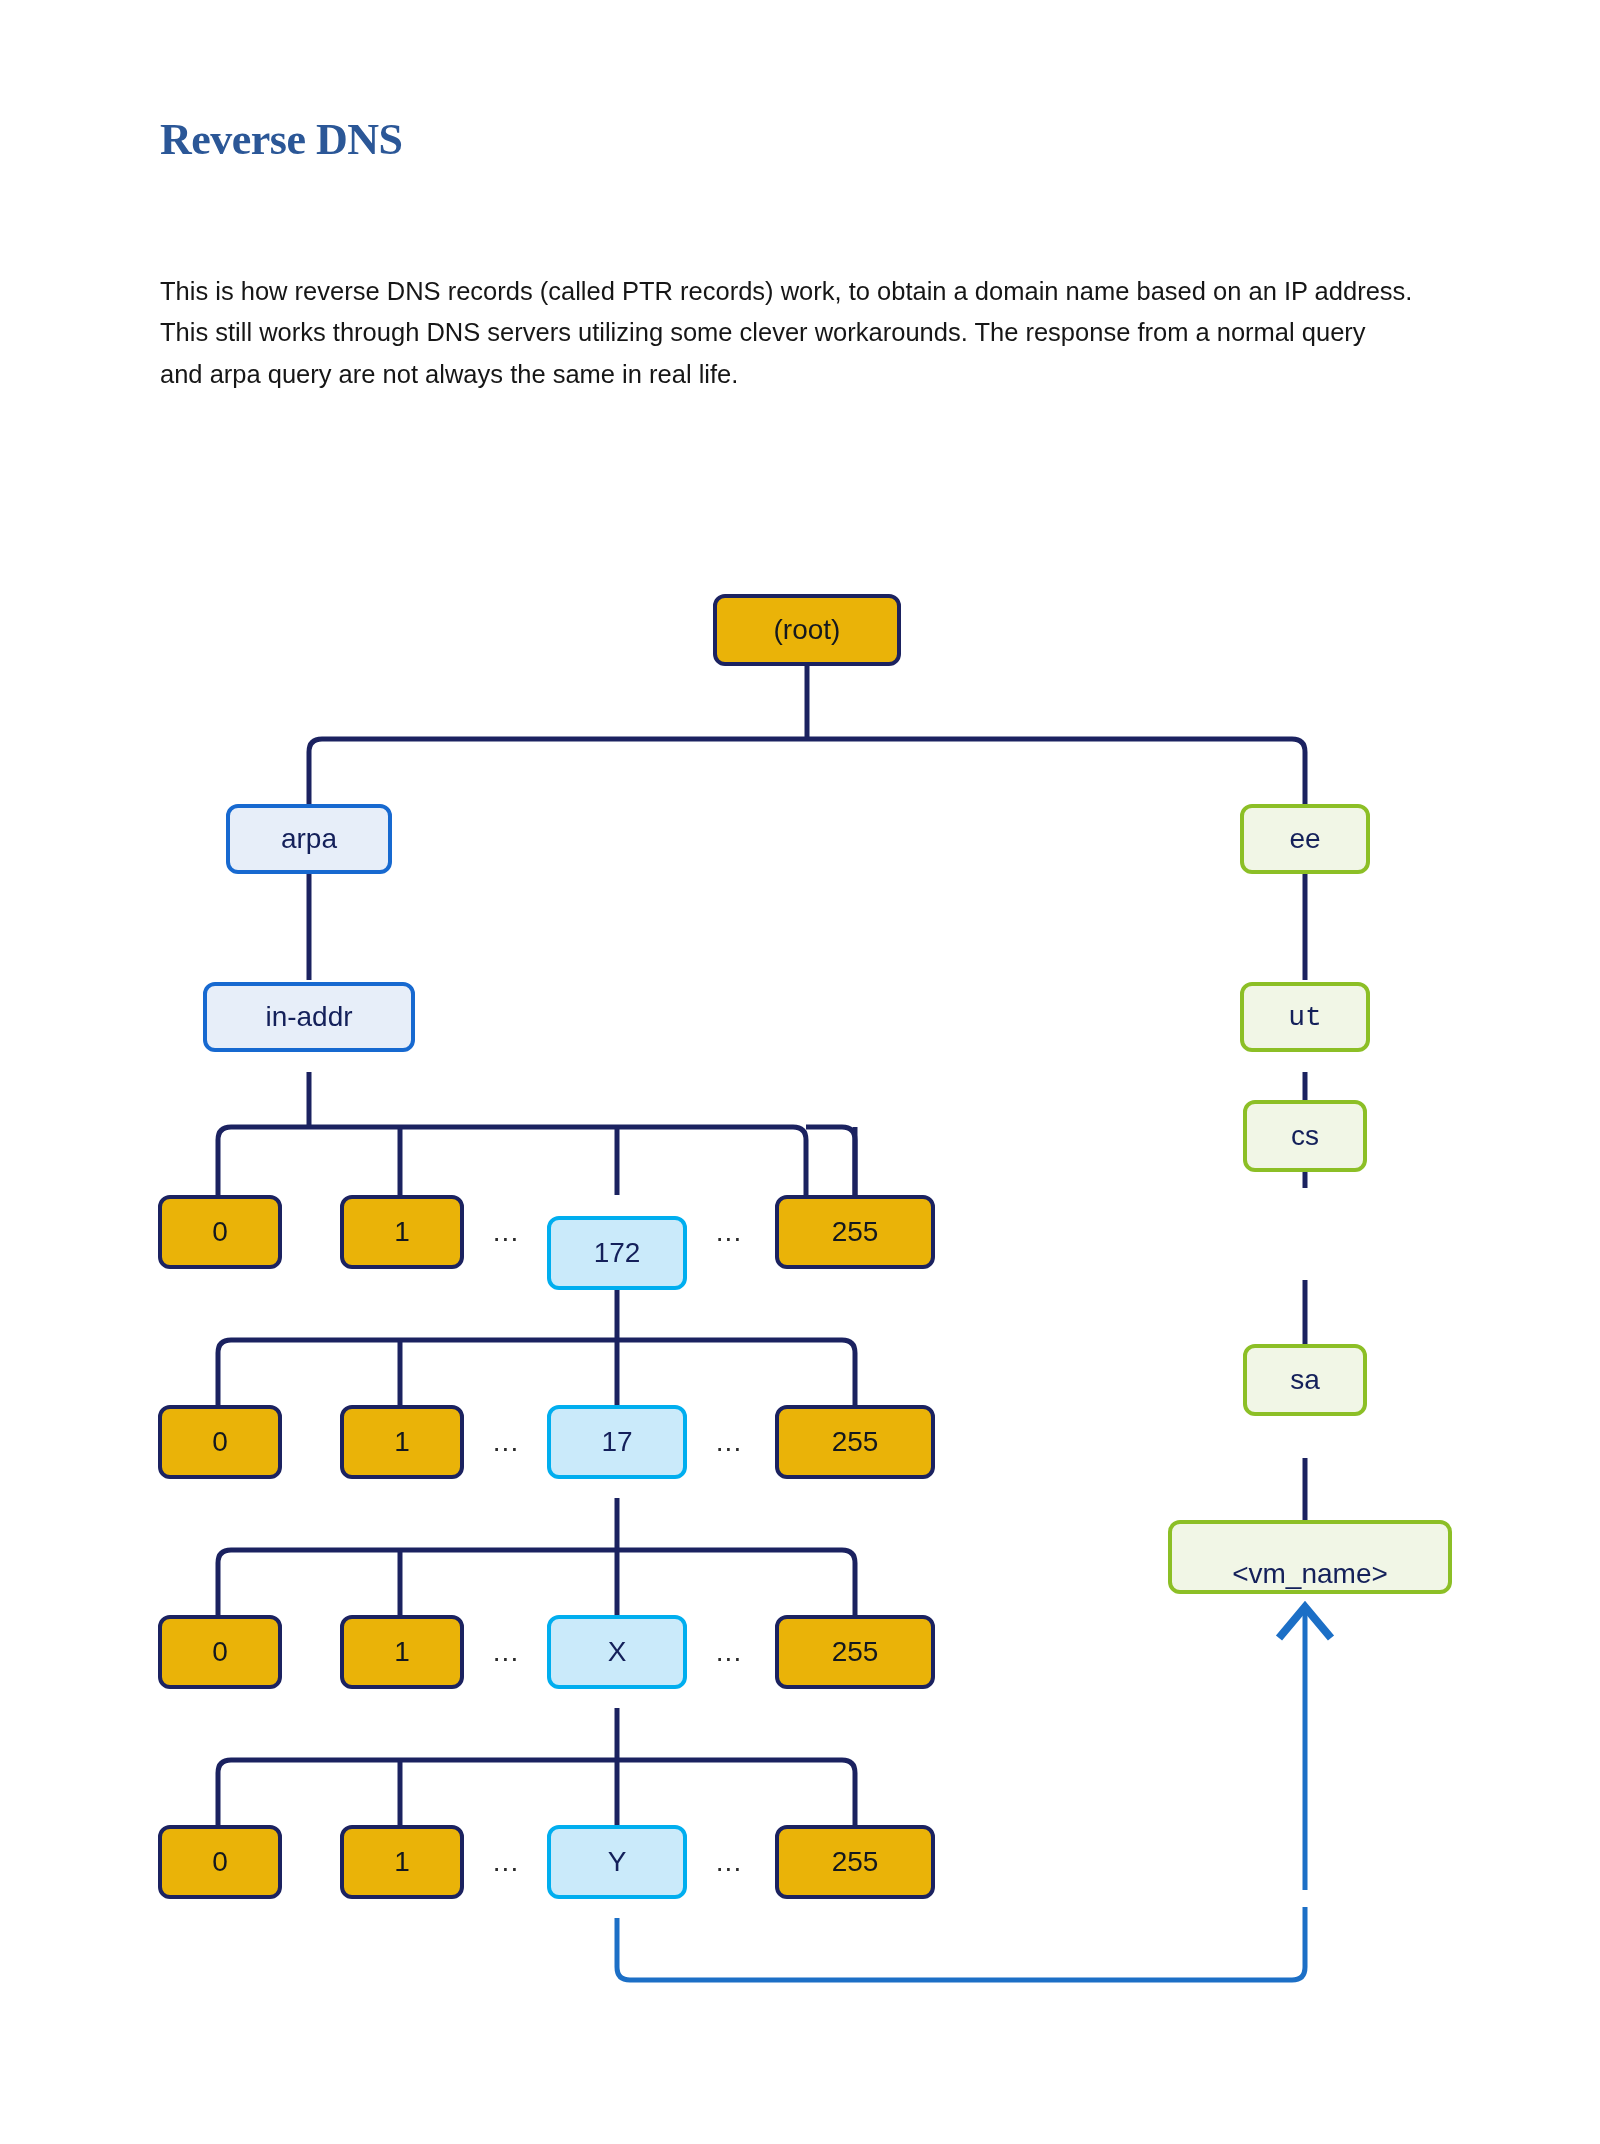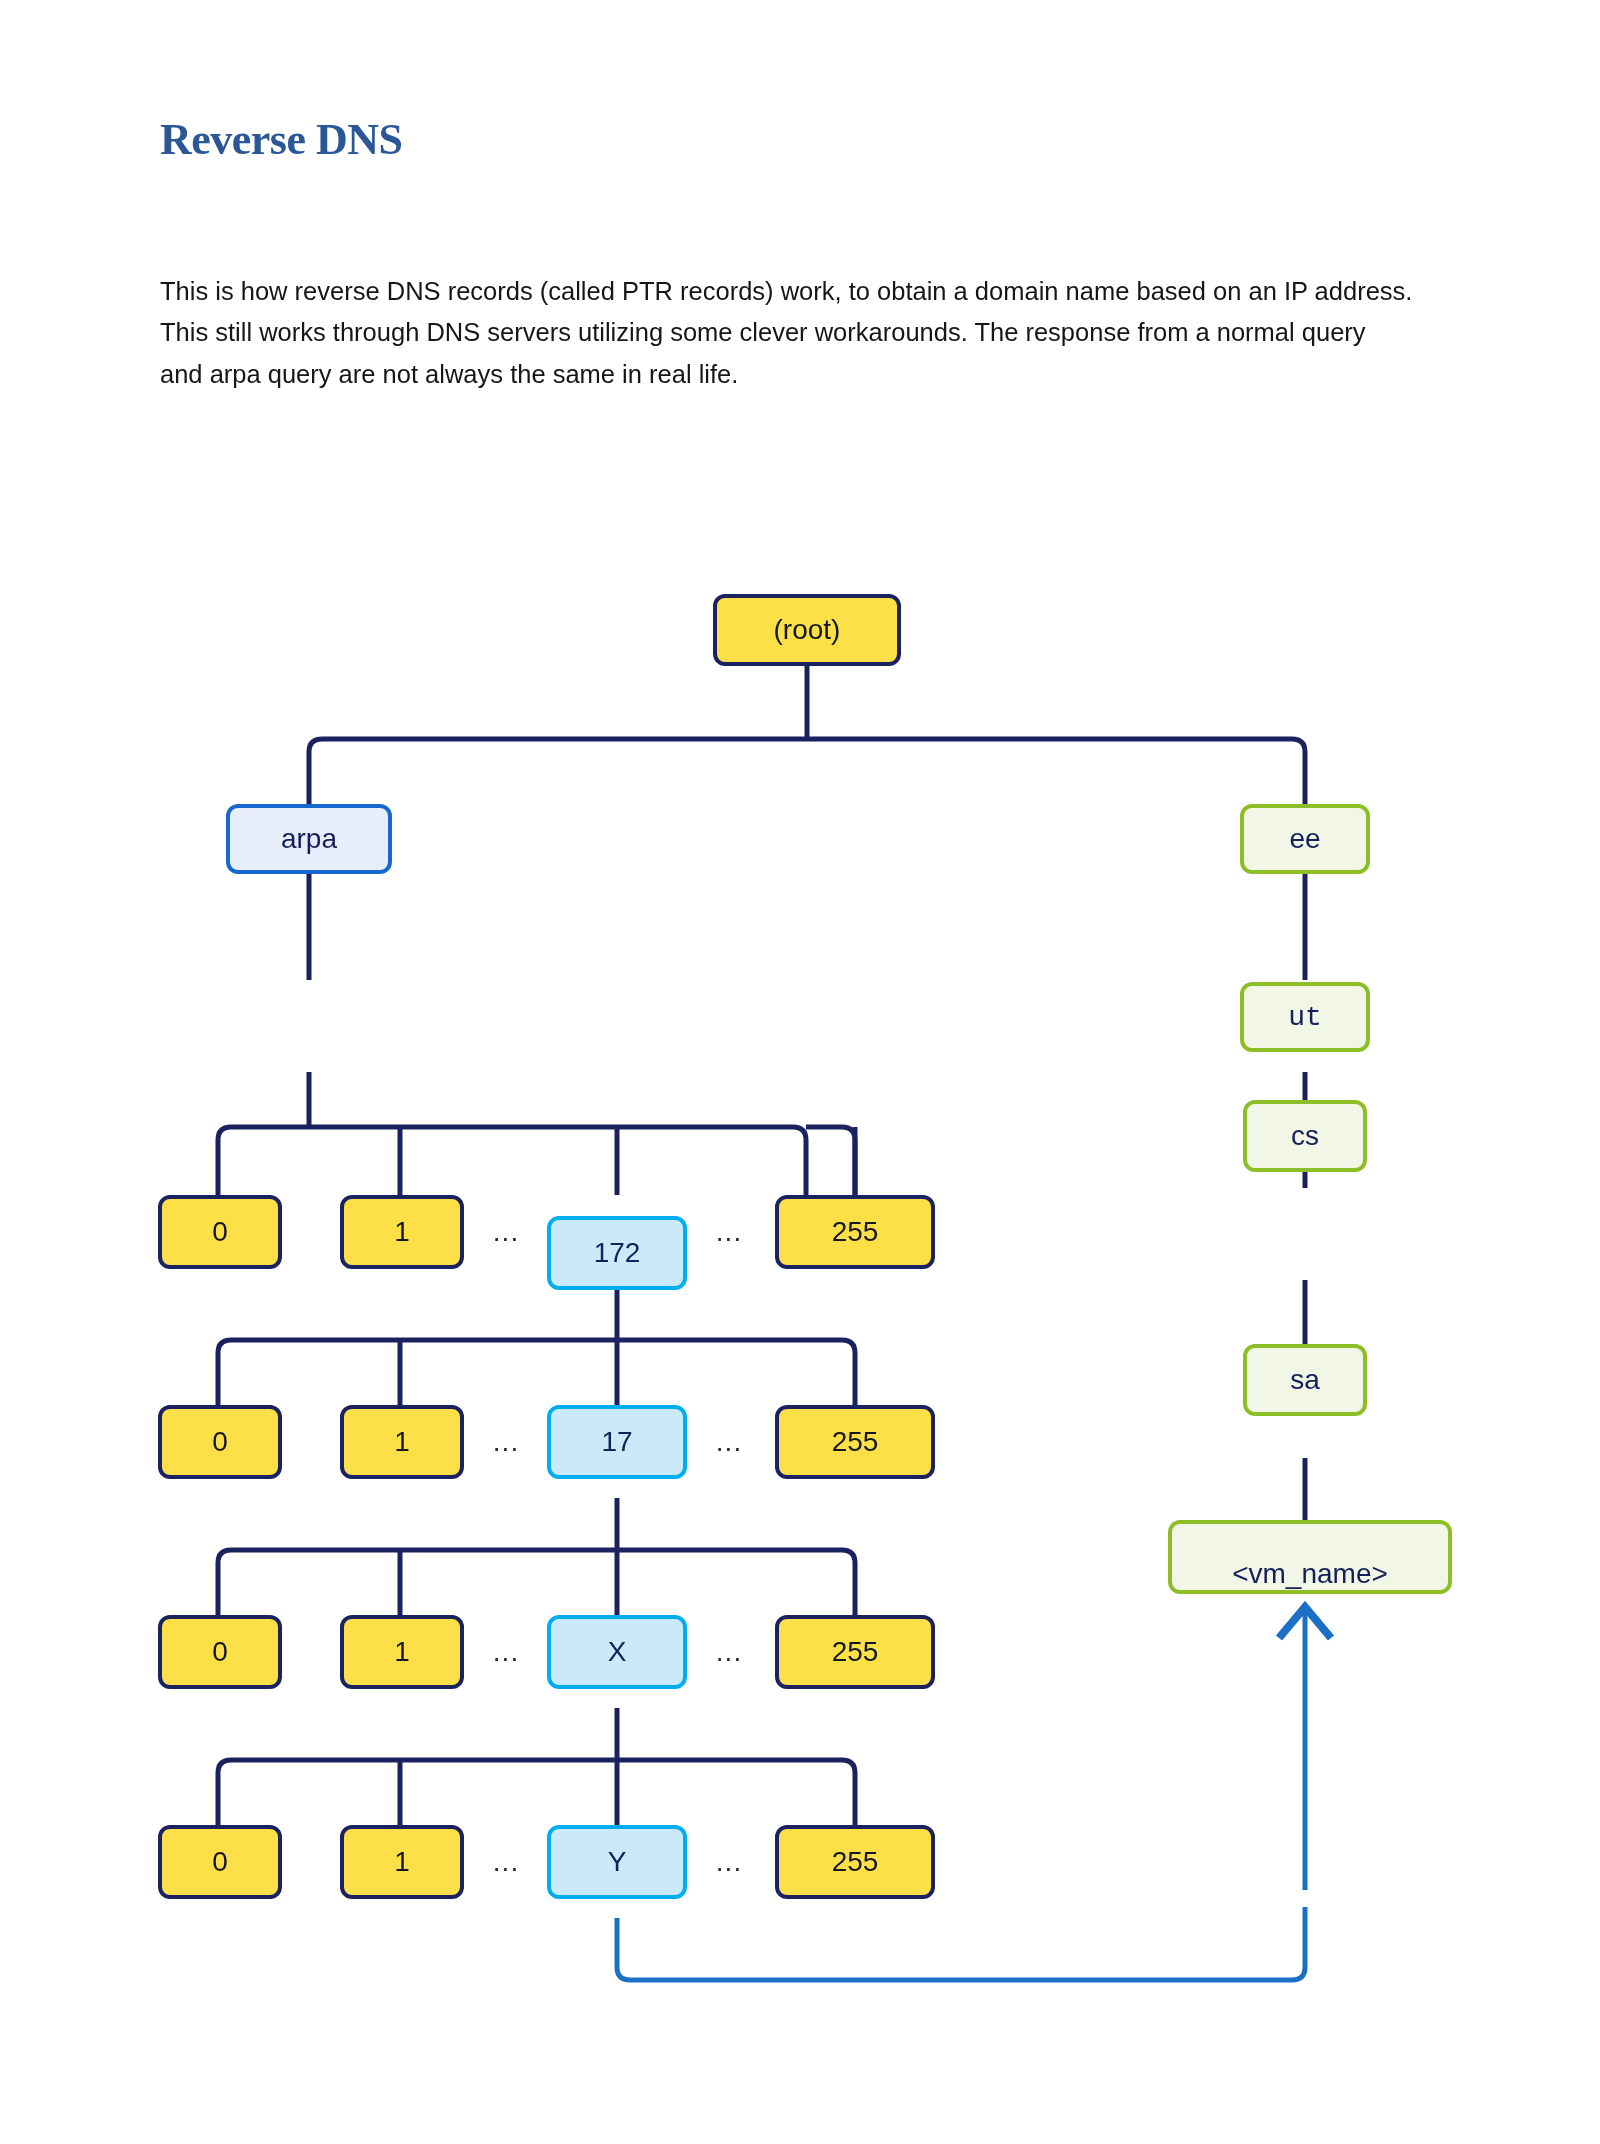--- a/index.html
+++ b/index.html
@@ -62,21 +62,21 @@
     display: flex;
     align-items: center;
     justify-content: center;
     border-radius: 12px;
     font-size: 28px;
     color: #14205a;
     z-index: 3;
   }
   .node.navy {
     border: 4px solid #1b2260;
-    background: #fde047;
+    background: #eab308;
     color: #14181f;
   }
   .node.blue {
     border: 4px solid #1769d0;
     background: #e7eef9;
     color: #14205a;
   }
   .node.cyan {
     border: 4px solid #00aeef;
     background: #caeafa;
@@ -168,20 +168,23 @@
   </svg>
 
   <div class="node navy" style="left:713px; top:594px; width:188px; height:72px;">
     <span>(root)</span>
   </div>
 
   <div class="node blue" style="left:226px; top:804px; width:166px; height:70px;">
     <span>arpa</span>
   </div>
 
+  <div class="node blue" style="left:203px; top:982px; width:212px; height:70px;">
+    <span>in-addr</span>
+  </div>
 
   <div class="node navy" style="left:158px; top:1195px; width:124px; height:74px;">
     <span>0</span>
   </div>
   <div class="node navy" style="left:340px; top:1195px; width:124px; height:74px;">
     <span>1</span>
   </div>
   <div class="ellipsis" style="left:480px; top:1215px; width:52px; height:34px;">...</div>
   <div class="node cyan" style="left:547px; top:1216px; width:140px; height:74px;">
     <span>172</span>

